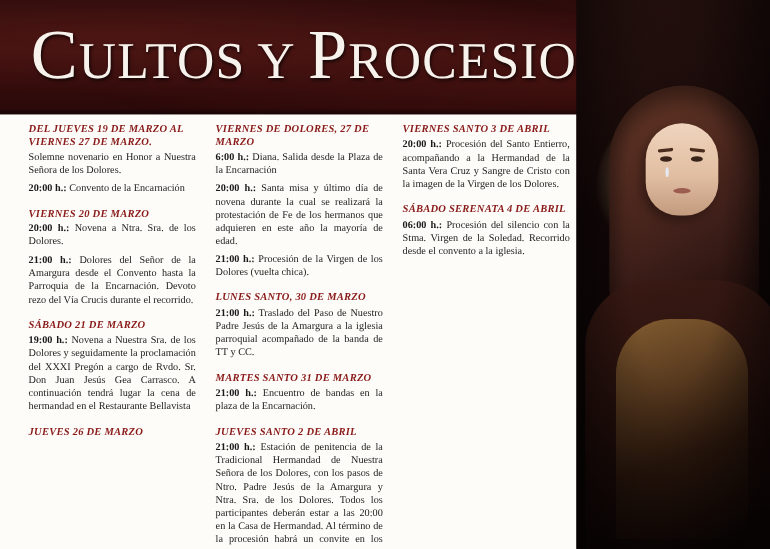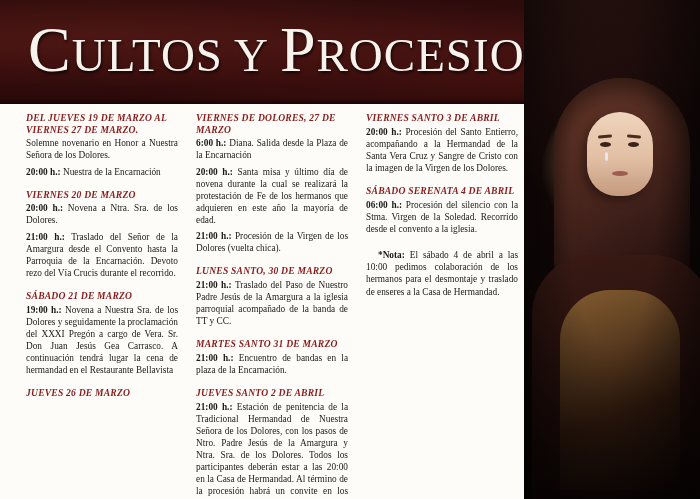--- a/index.html
+++ b/index.html
@@ -250,36 +250,36 @@
     <div class="photo-vignette"></div>
   </div>
 
   <div class="columns">
 
     <div class="col">
       <div class="block">
         <div class="block-title">DEL JUEVES 19 DE MARZO AL VIERNES 27 DE MARZO.</div>
         <div class="block-body">
           <div class="entry"><span>Solemne novenario en Honor a Nuestra Señora de los Dolores.</span></div>
-          <div class="entry"><span class="hour">20:00 h.:</span> <span>Nuestra de la Encarnación</span></div>
+          <div class="entry"><span class="hour">20:00 h.:</span> <span>Convento de la Encarnación</span></div>
         </div>
       </div>
 
       <div class="block">
         <div class="block-title">VIERNES 20 DE MARZO</div>
         <div class="block-body">
           <div class="entry"><span class="hour">20:00 h.:</span> <span>Novena a Ntra. Sra. de los Dolores.</span></div>
-          <div class="entry"><span class="hour">21:00 h.:</span> <span>Traslado del Señor de la Amargura desde el Convento hasta la Parroquia de la Encarnación. Devoto rezo del Vía Crucis durante el recorrido.</span></div>
+          <div class="entry"><span class="hour">21:00 h.:</span> <span>Dolores del Señor de la Amargura desde el Convento hasta la Parroquia de la Encarnación. Devoto rezo del Vía Crucis durante el recorrido.</span></div>
         </div>
       </div>
 
       <div class="block">
         <div class="block-title">SÁBADO 21 DE MARZO</div>
         <div class="block-body">
-          <div class="entry"><span class="hour">19:00 h.:</span> <span>Novena a Nuestra Sra. de los Dolores y seguidamente la proclamación del XXXI Pregón a cargo de Vera. Sr. Don Juan Jesús Gea Carrasco. A continuación tendrá lugar la cena de hermandad en el Restaurante Bellavista</span></div>
+          <div class="entry"><span class="hour">19:00 h.:</span> <span>Novena a Nuestra Sra. de los Dolores y seguidamente la proclamación del XXXI Pregón a cargo de Rvdo. Sr. Don Juan Jesús Gea Carrasco. A continuación tendrá lugar la cena de hermandad en el Restaurante Bellavista</span></div>
         </div>
       </div>
 
       <div class="block">
         <div class="block-title">JUEVES 26 DE MARZO</div>
       </div>
     </div>
 
     <div class="col">
       <div class="block">
@@ -321,19 +321,16 @@
         </div>
       </div>
 
       <div class="block">
         <div class="block-title">SÁBADO SERENATA 4 DE ABRIL</div>
         <div class="block-body">
           <div class="entry"><span class="hour">06:00 h.:</span> <span>Procesión del silencio con la Stma. Virgen de la Soledad. Recorrido desde el convento a la iglesia.</span></div>
         </div>
       </div>
 
-      <div class="note">
-        <b>*Nota:</b><span> El sábado 4 de abril a las 10:00 pedimos colaboración de los hermanos para el desmontaje y traslado de enseres a la Casa de Hermandad.</span>
-      </div>
     </div>
 
   </div>
 </div>
 
 </body></html>

